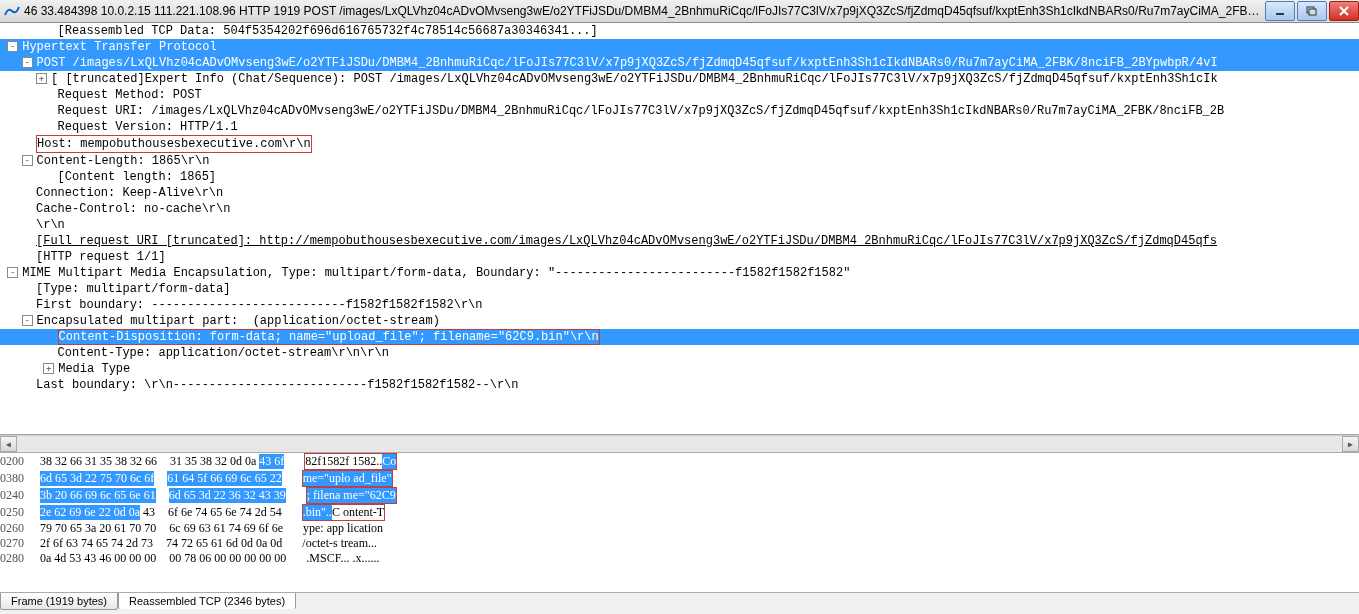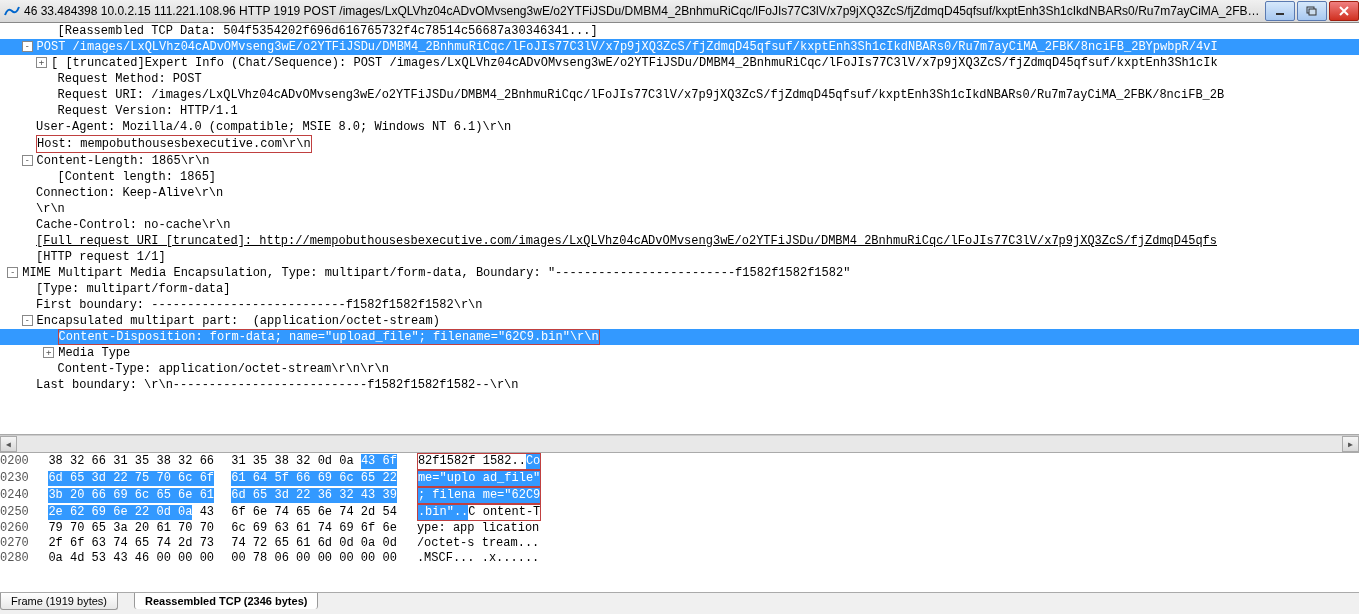--- a/index.html
+++ b/index.html
@@ -19,34 +19,34 @@
 .exp { display:inline-block; width:11px; height:11px; border:1px solid #888; text-align:center; line-height:9px; font-size:9px; color:#555; margin-right:4px; background:#fff; cursor:pointer; vertical-align:middle; font-family:monospace; }
 .hl-host { border:1px solid #c04040; display:inline-block; padding:0 0; }
 .hl-cd { border:1px solid #c04040; display:inline; padding:0 0; }
 .link { color:#000000; text-decoration:underline; cursor:pointer; }
 
 .hscroll { height:18px; background:#e8e8e8; border-top:1px solid #ccc; border-bottom:1px solid #aaa; position:relative; }
 .hscroll .arrow { width:17px; height:16px; background:linear-gradient(to bottom,#f5f5f5,#d8d8d8); border:1px solid #aaa; position:absolute; top:0; display:flex; align-items:center; justify-content:center; font-size:8px; color:#555; }
 .hscroll .arrow.left { left:0; }
 .hscroll .arrow.right { right:0; }
 
-.hex-pane { flex:1; overflow:auto; background:#fff; font-family:Liberation Mono, monospace; font-size:12px; line-height:15px; }
+.hex-pane { flex:1; overflow:auto; background:#fff; font-family:Liberation Serif, serif; font-size:12px; line-height:15px; }
 .hex-row { white-space:pre; }
 .hex-off { color:#555; display:inline-block; width:34px; }
 .hex-b { display:inline-block; }
 .hex-b.hl { background:#3399ff; color:#fff; }
 .hex-a { display:inline-block; }
 .hex-a.hl { background:#3399ff; color:#fff; }
 .hex-a-wrap { border:1px solid #c04040; display:inline-block; }
 .hex-pane .gap { display:inline-block; width:10px; }
 .hex-pane .biggap { display:inline-block; width:20px; }
 
 .tabbar { height:22px; background:#f0f0f0; border-top:1px solid #aaa; display:flex; align-items:flex-start; font-family:"Segoe UI",sans-serif; font-size:11px; }
-.tab { padding:2px 10px; border:1px solid #999; border-top:none; background:linear-gradient(to bottom,#fff,#e8e8e8); border-bottom-left-radius:3px; border-bottom-right-radius:3px; margin-right:16px; cursor:pointer; }
-.tab.active { background:#fff; font-weight:bold; border-bottom:none; }
+.tab { padding:2px 10px; border:1px solid #999; border-top:none; background:linear-gradient(to bottom,#fff,#e8e8e8); border-bottom-left-radius:3px; border-bottom-right-radius:3px; margin-right:0; cursor:pointer; }
+.tab.active { background:#fff; font-weight:normal; border-bottom:none; }
 </style>
 </head>
 <body>
 
 <div class="titlebar">
   <span class="icon">
     <svg viewBox="0 0 16 16">
         <path d="M1 12 Q4 4 8 8 Q12 12 15 4" stroke="#0066cc" stroke-width="2" fill="none"></path>
       </svg>
   </span>
@@ -66,52 +66,52 @@
     <div class="winbtn close">
         <svg viewBox="0 0 12 10">
           <path d="M2 1 L10 9 M10 1 L2 9" stroke="#fff" stroke-width="2"></path>
         </svg>
       </div>
   </div>
 </div>
 
 <div class="tree-pane">
 <div class="row"><span class="offset">    </span><span>    [Reassembled TCP Data: 504f5354202f696d616765732f4c78514c56687a30346341...]</span></div>
+<div class="row sel"> <span class="exp">-</span><span>Hypertext Transfer Protocol</span></div>
 <div class="row sel">   <span class="exp">-</span><span>POST /images/LxQLVhz04cADvOMvseng3wE/o2YTFiJSDu/DMBM4_2BnhmuRiCqc/lFoJIs77C3lV/x7p9jXQ3ZcS/fjZdmqD45qfsuf/kxptEnh3Sh1cIkdNBARs0/Ru7m7ayCiMA_2FBK/8nciFB_2BYpwbpR/4vI</span></div>
 <div class="row">     <span class="exp">+</span><span>[ [truncated]Expert Info (Chat/Sequence): POST /images/LxQLVhz04cADvOMvseng3wE/o2YTFiJSDu/DMBM4_2BnhmuRiCqc/lFoJIs77C3lV/x7p9jXQ3ZcS/fjZdmqD45qfsuf/kxptEnh3Sh1cIk</span></div>
 <div class="row">        <span>Request Method: POST</span></div>
 <div class="row">        <span>Request URI: /images/LxQLVhz04cADvOMvseng3wE/o2YTFiJSDu/DMBM4_2BnhmuRiCqc/lFoJIs77C3lV/x7p9jXQ3ZcS/fjZdmqD45qfsuf/kxptEnh3Sh1cIkdNBARs0/Ru7m7ayCiMA_2FBK/8nciFB_2B</span></div>
 <div class="row">        <span>Request Version: HTTP/1.1</span></div>
-<div class="row">     <span>User-Agent: Mozilla/4.0 (compatible; MSIE 8.0; Windows NT 6.1)\r\n</span></div>
 <div class="row">     <span class="hl-host"><span>Host: mempobuthousesbexecutive.com\r\n</span></span></div>
 <div class="row">   <span class="exp">-</span><span>Content-Length: 1865\r\n</span></div>
 <div class="row">        <span>[Content length: 1865]</span></div>
 <div class="row">     <span>Connection: Keep-Alive\r\n</span></div>
+<div class="row">     <span>Cache-Control: no-cache\r\n</span></div>
 <div class="row">     <span>\r\n</span></div>
-<div class="row">     <span>Cache-Control: no-cache\r\n</span></div>
 <div class="row">     <span class="link">[Full request URI [truncated]: http://mempobuthousesbexecutive.com/images/LxQLVhz04cADvOMvseng3wE/o2YTFiJSDu/DMBM4_2BnhmuRiCqc/lFoJIs77C3lV/x7p9jXQ3ZcS/fjZdmqD45qfs</span></div>
 <div class="row">     <span>[HTTP request 1/1]</span></div>
 <div class="row"> <span class="exp">-</span><span>MIME Multipart Media Encapsulation, Type: multipart/form-data, Boundary: "-------------------------f1582f1582f1582"</span></div>
 <div class="row">     <span>[Type: multipart/form-data]</span></div>
 <div class="row">     <span>First boundary: ---------------------------f1582f1582f1582\r\n</span></div>
 <div class="row">   <span class="exp">-</span><span>Encapsulated multipart part:  (application/octet-stream)</span></div>
 <div class="row sel">        <span class="hl-cd"><span>Content-Disposition: form-data; name="upload_file"; filename="62C9.bin"\r\n</span></span></div>
+<div class="row">        <span>Content-Type: application/octet-stream\r\n\r\n</span></div>
 <div class="row">      <span class="exp">+</span><span>Media Type</span></div>
-<div class="row">        <span>Content-Type: application/octet-stream\r\n\r\n</span></div>
 <div class="row">     <span>Last boundary: \r\n---------------------------f1582f1582f1582--\r\n</span></div>
 </div>
 
 <div class="hscroll">
   <div class="arrow left">◀</div>
   <div class="arrow right">▶</div>
 </div>
 
 <div class="hex-pane" id="hex">
     <div class="hex-row"><span class="hex-off">0200</span>  <span class="hex-b">38 32 66 31 35 38 32 66</span><span class="gap"> </span> <span class="hex-b">31 35 38 32 0d 0a</span> <span class="hex-b hl">43 6f</span><span class="biggap">   </span><span class="hex-a-wrap"><span class="hex-a">82f1582f </span><span class="hex-a">1582..</span><span class="hex-a hl">Co</span></span></div>
-    <div class="hex-row"><span class="hex-off">0230</span>  <span class="hex-b hl">6d 65 3d 22 75 70 6c 6f</span><span class="gap"> </span> <span class="hex-b hl">61 64 5f 66 69 6c 65 22</span><span class="biggap">   </span><span class="hex-a-wrap"><span class="hex-a hl">me="uplo ad_file"</span></span></div>
+    <div class="hex-row"><span class="hex-off">0380</span>  <span class="hex-b hl">6d 65 3d 22 75 70 6c 6f</span><span class="gap"> </span> <span class="hex-b hl">61 64 5f 66 69 6c 65 22</span><span class="biggap">   </span><span class="hex-a-wrap"><span class="hex-a hl">me="uplo ad_file"</span></span></div>
     <div class="hex-row"><span class="hex-off">0240</span>  <span class="hex-b hl">3b 20 66 69 6c 65 6e 61</span><span class="gap"> </span> <span class="hex-b hl">6d 65 3d 22 36 32 43 39</span><span class="biggap">   </span><span class="hex-a-wrap"><span class="hex-a hl">; filena me="62C9</span></span></div>
     <div class="hex-row"><span class="hex-off">0250</span>  <span class="hex-b hl">2e 62 69 6e 22 0d 0a</span> <span class="hex-b">43</span><span class="gap"> </span> <span class="hex-b">6f 6e 74 65 6e 74 2d 54</span><span class="biggap">   </span><span class="hex-a-wrap"><span class="hex-a hl">.bin"..</span><span class="hex-a">C ontent-T</span></span></div>
     <div class="hex-row"><span class="hex-off">0260</span>  <span class="hex-b">79 70 65 3a 20 61 70 70</span><span class="gap"> </span> <span class="hex-b">6c 69 63 61 74 69 6f 6e</span><span class="biggap">   </span><span class="hex-a">ype: app lication</span></div>
     <div class="hex-row"><span class="hex-off">0270</span>  <span class="hex-b">2f 6f 63 74 65 74 2d 73</span><span class="gap"> </span> <span class="hex-b">74 72 65 61 6d 0d 0a 0d</span><span class="biggap">   </span><span class="hex-a">/octet-s tream...</span></div>
     <div class="hex-row"><span class="hex-off">0280</span>  <span class="hex-b">0a 4d 53 43 46 00 00 00</span><span class="gap"> </span> <span class="hex-b">00 78 06 00 00 00 00 00</span><span class="biggap">   </span><span class="hex-a">.MSCF... .x......</span></div>
   </div>
 
 <div class="tabbar">
   <div class="tab">Frame (1919 bytes)</div>
   <div class="tab active">Reassembled TCP (2346 bytes)</div>

